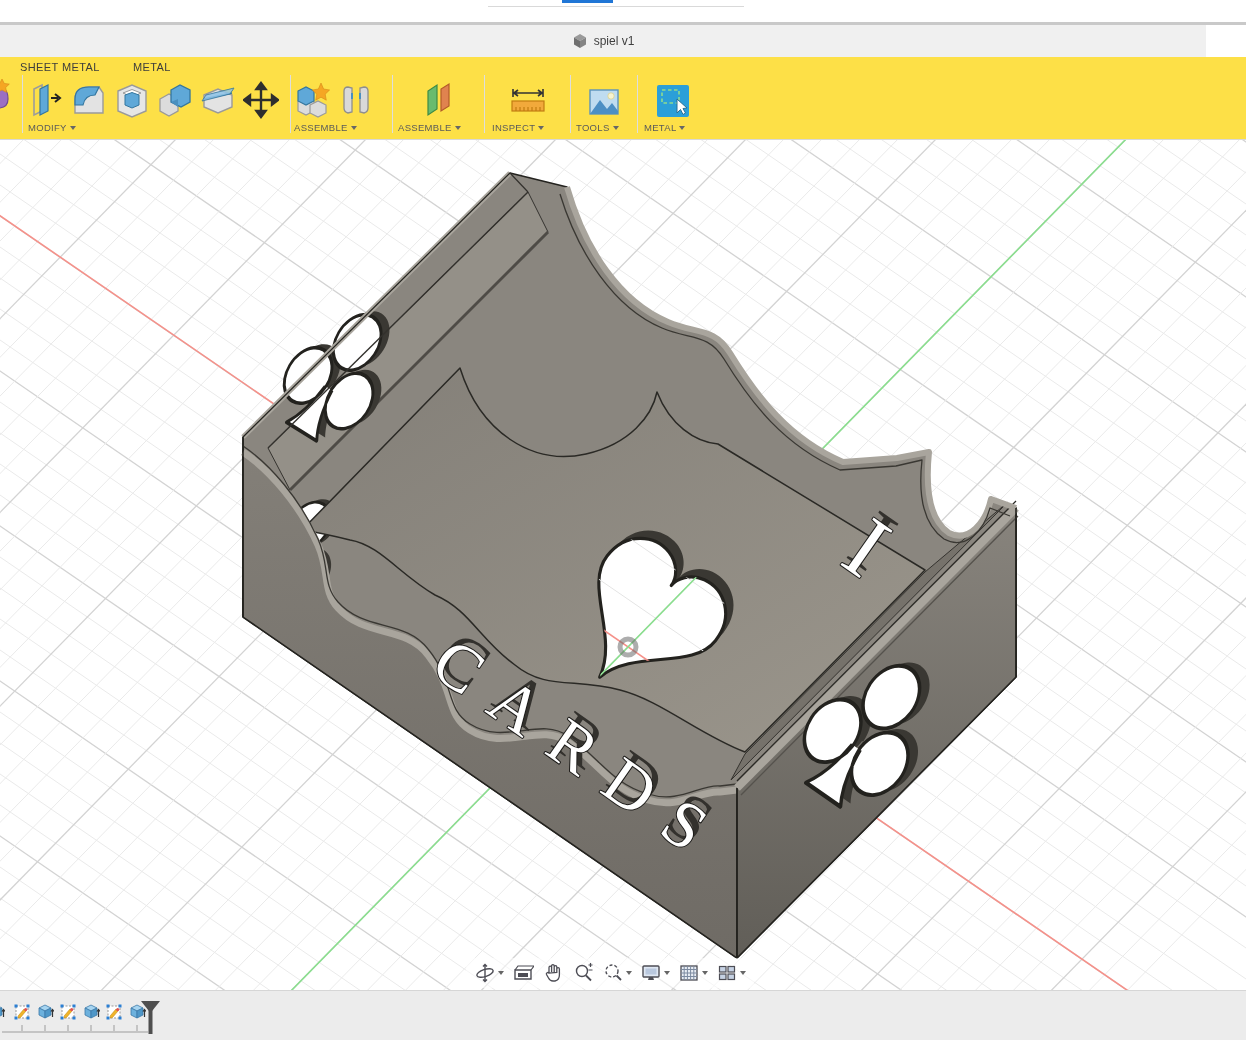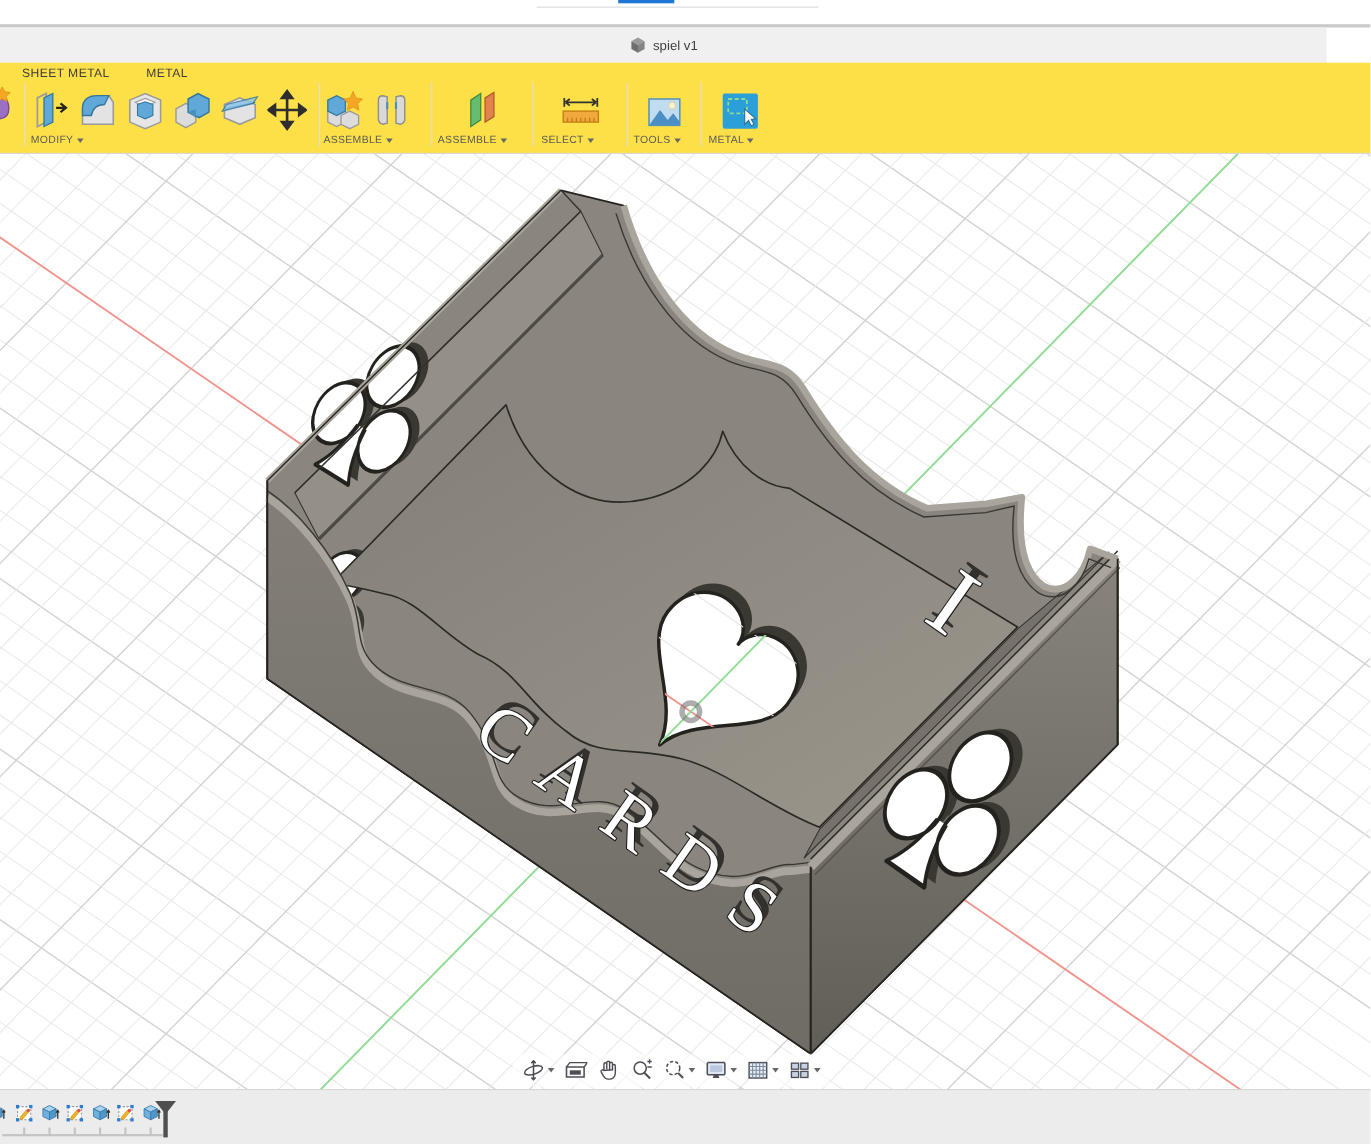--- a/index.html
+++ b/index.html
@@ -156,21 +156,21 @@
 
   <div class="rgroup" style="left:492px;width:72px">
     <div class="ricons" style="justify-content:center">
       <svg width="38" height="38" viewBox="0 0 38 38">
         <path d="M4,8 v8 M34,8 v8 M5,12 h28 M5,12 l4,-3 M5,12 l4,3 M33,12 l-4,-3 M33,12 l-4,3" stroke="#333" stroke-width="1.6" fill="none"></path>
         <rect x="3" y="20" width="32" height="10" fill="#f2a93b" stroke="#c27d12" stroke-width="1.2"></rect>
         <path d="M7,26 v4 M11,26 v4 M15,26 v4 M19,26 v4 M23,26 v4 M27,26 v4 M31,26 v4" stroke="#c27d12" stroke-width="1.2"></path>
       </svg>
     </div>
     <div class="rlabel">
-      <span>SELECT</span>
+      <span>INSPECT</span>
         <span class="caret"></span>
     </div>
   </div>
 
   <div class="rgroup" style="left:576px;width:56px">
     <div class="ricons" style="justify-content:center">
       <svg width="34" height="34" viewBox="0 0 34 34">
         <rect x="3" y="5" width="28" height="24" fill="#bfdcf0" stroke="#5a93bb" stroke-width="1.4"></rect>
         <path d="M3,29 L13,15 L20,24 L25,18 L31,26 L31,29 Z" fill="#4c8fc4"></path>
         <circle cx="24" cy="11" r="3.2" fill="#f7f3cf" stroke="#d8cf8e" stroke-width=".8"></circle>

